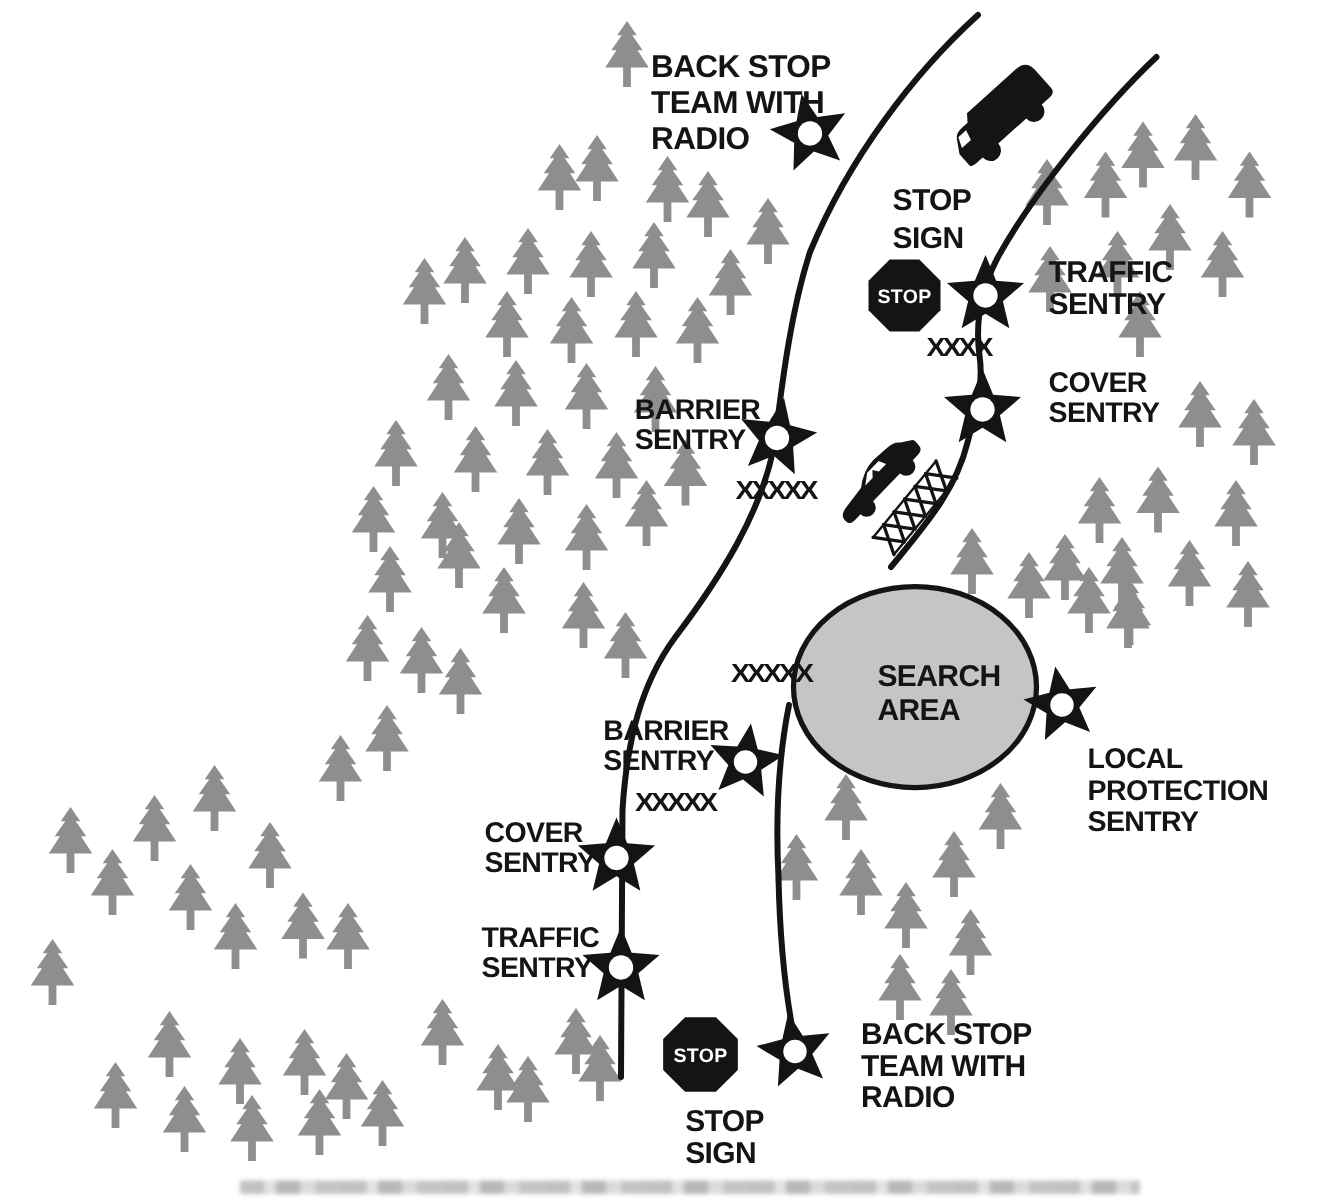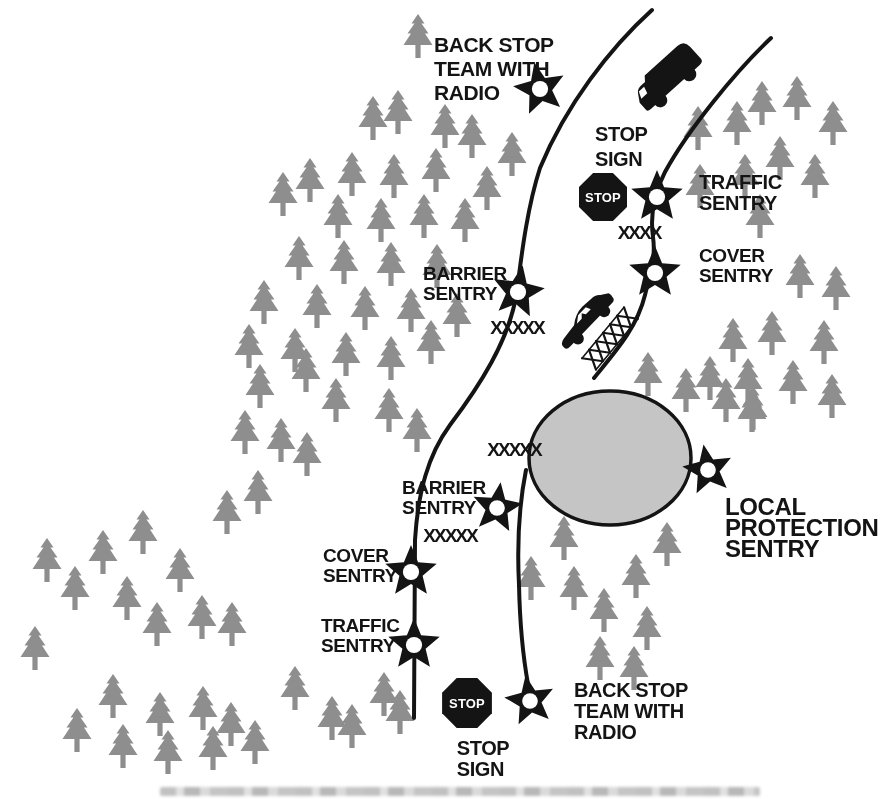--- a/index.html
+++ b/index.html
@@ -215,21 +215,21 @@
         <div>SENTRY</div>
       </div>
       <div class="lbl" style="left: 683px; top: 246px; font-size: 19px; line-height: 20px;">
         <div>COVER</div>
         <div>SENTRY</div>
       </div>
       <div class="lbl center" style="left: 449px; top: 264px; font-size: 19px; line-height: 20px;">
         <div>BARRIER</div>
         <div>SENTRY</div>
       </div>
-      <div class="lbl" style="left: 709px; top: 496px; font-size: 24px; line-height: 21px;">
+      <div class="lbl" style="left: 709px; top: 496px; font-size: 19px; line-height: 21px;">
         <div>LOCAL</div>
         <div>PROTECTION</div>
         <div>SENTRY</div>
       </div>
       <div class="lbl center" style="left: 428px; top: 478px; font-size: 19px; line-height: 20px;">
         <div>BARRIER</div>
         <div>SENTRY</div>
       </div>
       <div class="lbl" style="left: 307px; top: 546px; font-size: 19px; line-height: 20px;">
         <div>COVER</div>
@@ -240,20 +240,24 @@
         <div>SENTRY</div>
       </div>
       <div class="lbl center" style="left: 467px; top: 738px; font-size: 20px; line-height: 21px;">
         <div>STOP</div>
         <div>SIGN</div>
       </div>
       <div class="lbl" style="left: 558px; top: 680px; font-size: 20px; line-height: 21px;">
         <div>BACK STOP</div>
         <div>TEAM WITH</div>
         <div>RADIO</div>
+      </div>
+      <div class="lbl center" style="left: 610px; top: 440px; font-size: 20px; line-height: 23px;">
+        <div>SEARCH</div>
+        <div>AREA</div>
       </div>
       <div class="xbar" style="left: 623px; top: 222px; font-size: 19px;">XXXX</div>
       <div class="xbar" style="left: 501px; top: 317px; font-size: 19px;">XXXXX</div>
       <div class="xbar" style="left: 498px; top: 439px; font-size: 19px;">XXXXX</div>
       <div class="xbar" style="left: 434px; top: 525px; font-size: 19px;">XXXXX</div>
     </div>
   <div class="caption-strip"></div>
 </div>
 
 </body></html>

